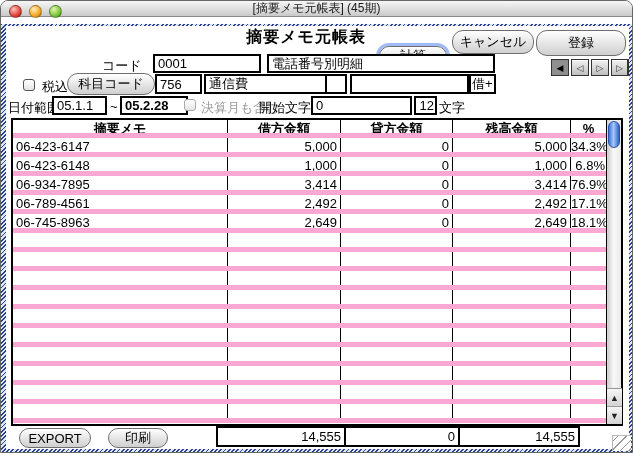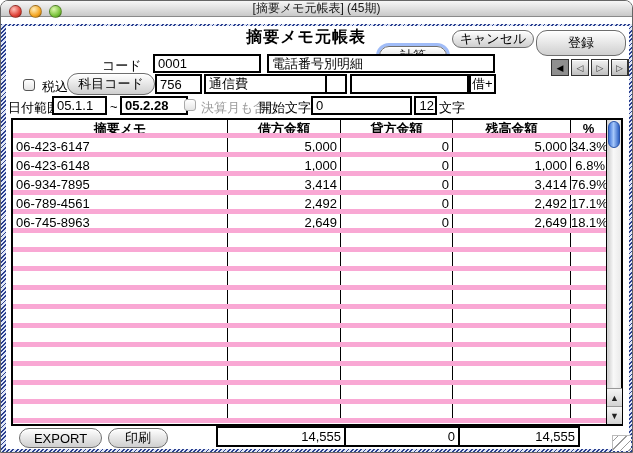--- a/index.html
+++ b/index.html
@@ -96,21 +96,21 @@
     </div>
     <div class="title-text">[摘要メモ元帳表]  (45期)</div>
   </div>
 
   <div class="frame">
     <div class="content">
 
       <div class="heading">摘要メモ元帳表</div>
 
       <div class="pill focused" style="left:373px; top:20px; width:68px; height:20px;">計算</div>
-      <div class="pill" style="left:446px; top:4px; width:82px; height:18px;">キャンセル</div>
+      <div class="pill" style="left:446px; top:4px; width:82px; height:24px;">キャンセル</div>
       <div class="pill" style="left:530px; top:4px; width:90px; height:26px;">登録</div>
 
       <div class="lbl" style="left:96px; top:31px;">コード</div>
       <input class="field" style="left: 147px; top: 28px; width: 108px; height: 19px;" value="0001">
       <input class="field" style="left: 261px; top: 28px; width: 228px; height: 19px;" value="電話番号別明細">
 
       <div class="nav-group">
         <div class="navbtn pressed">◀</div>
         <div class="navbtn">◁</div>
         <div class="navbtn">▷</div>
@@ -274,19 +274,19 @@
           </div>
           <div class="sbtn up">▲</div>
           <div class="sbtn down">▼</div>
         </div>
       </div>
 
       <div class="total-box" style="left:210px; width:130px;">14,555</div>
       <div class="total-box" style="left:338px; width:116px;">0</div>
       <div class="total-box" style="left:452px; width:122px;">14,555</div>
 
-      <div class="pill" style="left:13px; top:402px; width:83px; height:20px;">EXPORT</div>
+      <div class="pill" style="left:13px; top:402px; width:72px; height:20px;">EXPORT</div>
       <div class="pill" style="left:102px; top:402px; width:60px; height:20px;">印刷</div>
     </div>
   </div>
 
   <div class="grip"></div>
 </div>
 
 </body></html>

